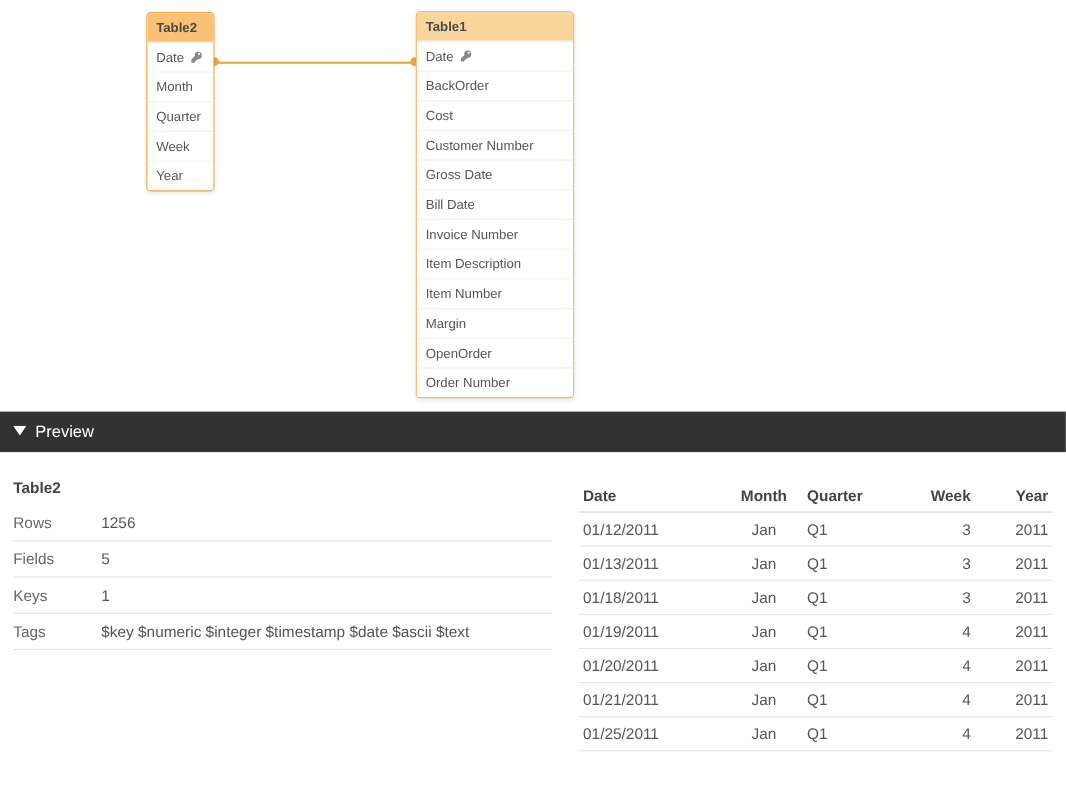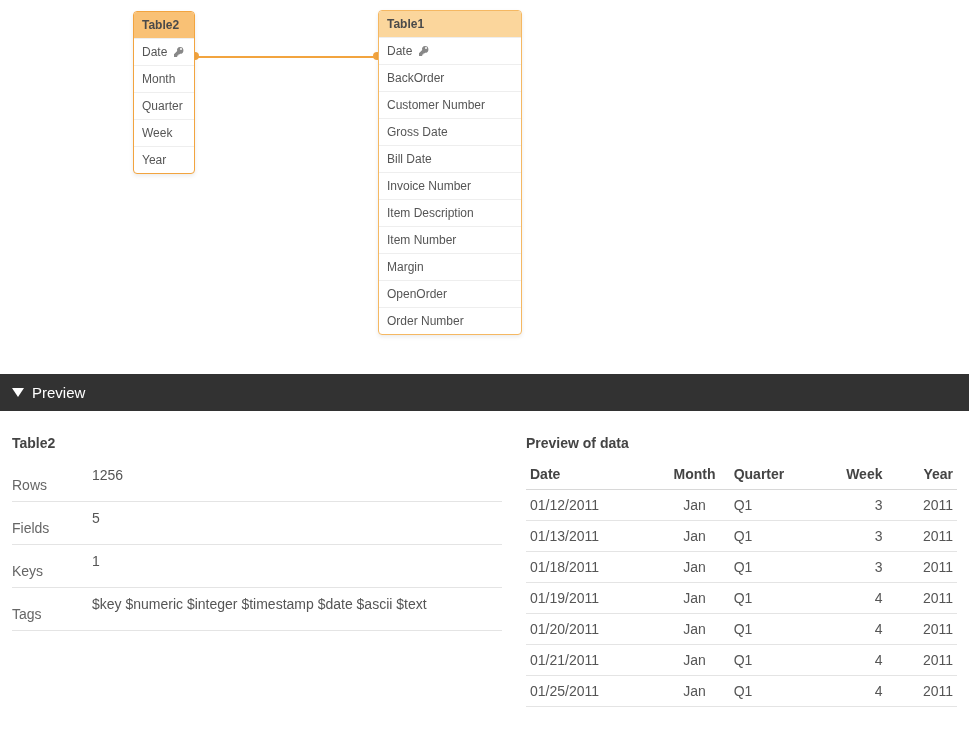--- a/index.html
+++ b/index.html
@@ -88,21 +88,21 @@
     margin-bottom: 8px;
   }
   .meta-row {
     display: grid;
     grid-template-columns: 80px 1fr;
     border-bottom: 1px solid #e4e4e4;
     padding: 8px 0;
     font-size: 14px;
     color: #555;
   }
-  .meta-row .label { color: #666; margin-top: 10px; }
+  .meta-row .label { color: #666; }
   .data-preview { flex: 1; }
   .dp-head, .dp-row {
     display: grid;
     grid-template-columns: 1.6fr 1fr 1fr 0.9fr 0.9fr;
     padding: 7px 4px;
     font-size: 14px;
     color: #555;
     border-bottom: 1px solid #e4e4e4;
     align-items: center;
   }
@@ -151,20 +151,23 @@
         <div class="field-row">
           <span>Date</span>
           <span class="key-icon">
             <svg width="12" height="12" viewBox="0 0 24 24" fill="#888">
               <path d="M14 2a6 6 0 0 0-5.65 8L2 16.35V22h5.65l1-1v-2h2v-2h2l1.35-1.35A6 6 0 1 0 14 2zm2 6a2 2 0 1 1 2-2 2 2 0 0 1-2 2z"></path>
             </svg>
           </span>
         </div>
         <div class="field-row">
           <span>BackOrder</span>
+        </div>
+        <div class="field-row">
+          <span>Cost</span>
         </div>
         <div class="field-row">
           <span>Customer Number</span>
         </div>
         <div class="field-row">
           <span>Gross Date</span>
         </div>
         <div class="field-row">
           <span>Bill Date</span>
         </div>
@@ -214,21 +217,20 @@
       <span class="label">Keys</span>
       <span>1</span>
     </div>
     <div class="meta-row">
       <span class="label">Tags</span>
       <span>$key $numeric $integer $timestamp $date $ascii $text</span>
     </div>
   </div>
 
   <div class="data-preview">
-    <h3>Preview of data</h3>
     <div class="dp-head">
       <span>Date</span>
       <span class="col-month">Month</span>
       <span>Quarter</span>
       <span class="col-week">Week</span>
       <span class="col-year">Year</span>
     </div>
     <div id="dp-rows">
         <div class="dp-row">
           <span>01/12/2011</span>

